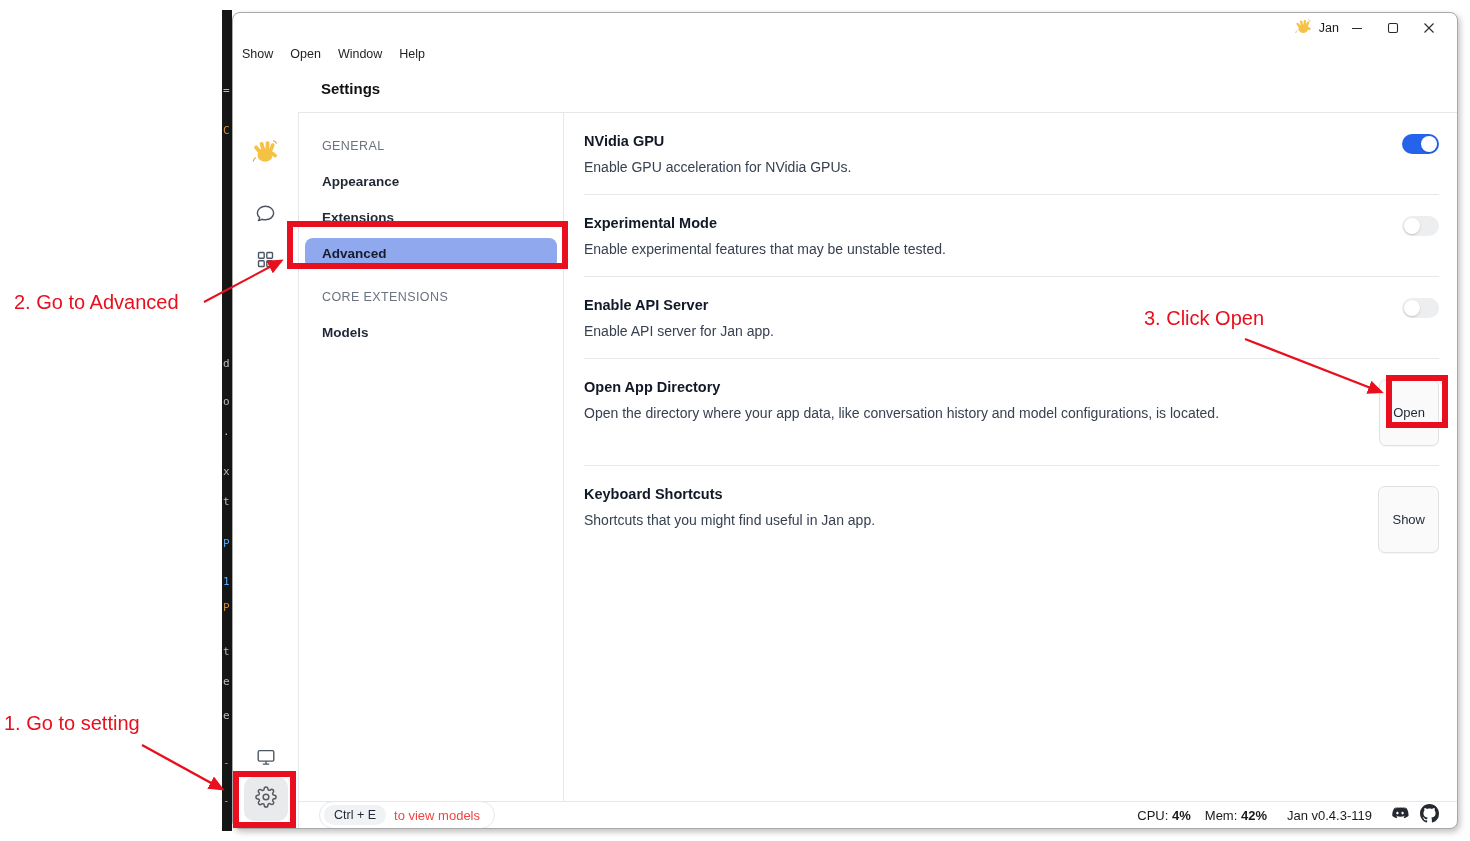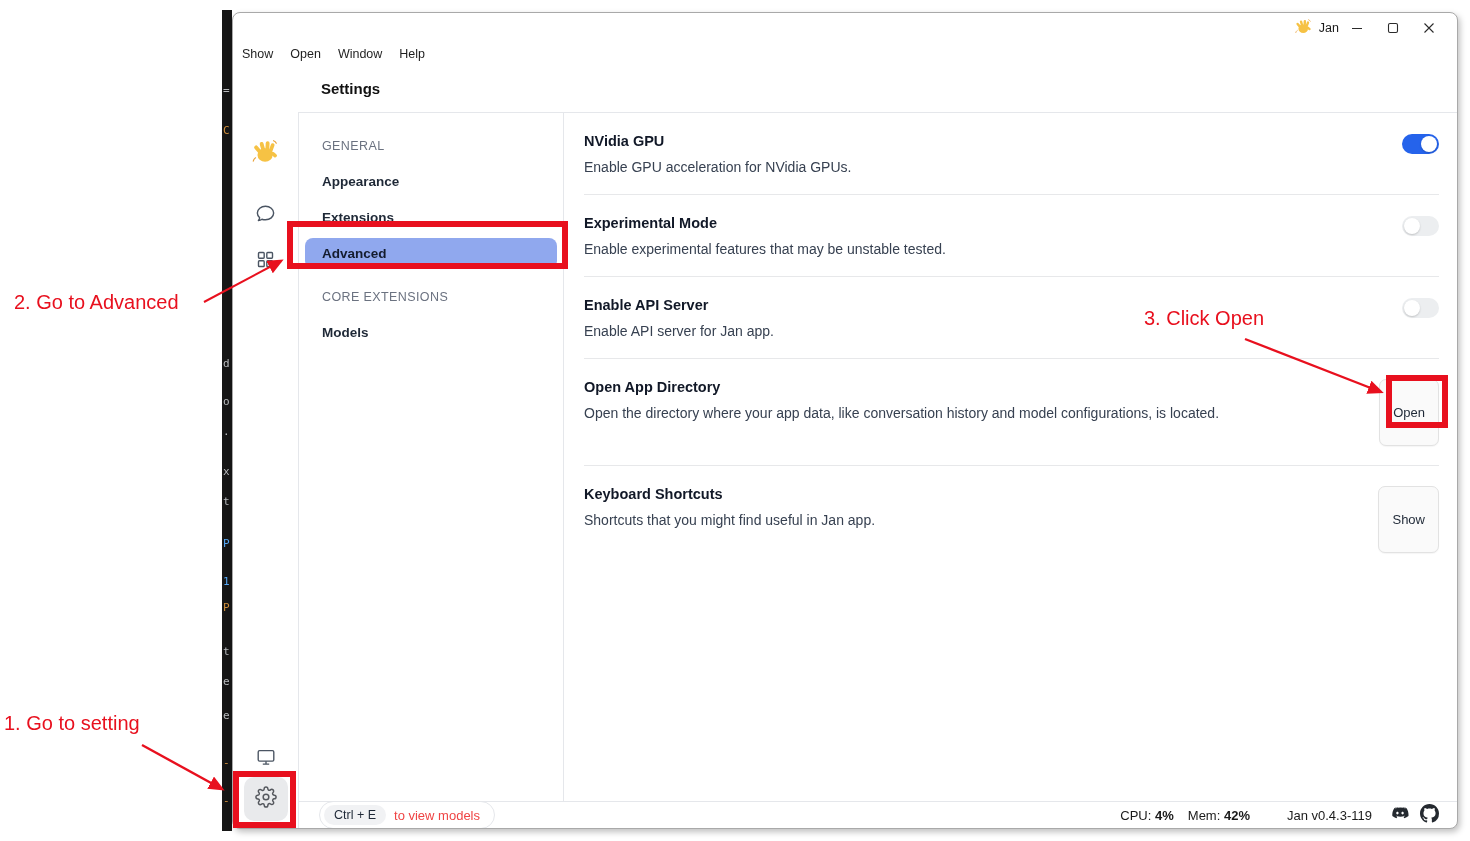--- a/index.html
+++ b/index.html
@@ -282,21 +282,21 @@
         </div>
 
         <div class="footer">
           <div class="shortcut-pill">
             <span class="key-badge">Ctrl + E</span>
             <span class="shortcut-text">to view models</span>
           </div>
           <div class="status">
             <span class="stat"><span>CPU:</span> <b>4%</b></span>
             <span class="stat"><span>Mem:</span> <b>42%</b></span>
-            <span class="stat" style="margin-left:23px;">Jan v0.4.3-119</span>
+            <span class="stat" style="margin-left:6px;">Jan v0.4.3-119</span>
             <span class="status-icons">
               <span>
                 <svg viewBox="0 0 24 24" width="20" height="20" fill="#24292f">
                   <path d="M19.64 5.9a16.3 16.3 0 0 0-4.02-1.25l-.19.38c1.4.34 2.7.96 3.9 1.8-2.07-1-4.38-1.53-6.83-1.53-2.45 0-4.76.53-6.83 1.53 1.2-.84 2.5-1.46 3.9-1.8l-.19-.38A16.3 16.3 0 0 0 5.36 5.9C3.1 9.23 2.48 12.47 2.79 15.66a16.44 16.44 0 0 0 4.98 2.52c.4-.55.76-1.13 1.07-1.74-.59-.22-1.15-.5-1.68-.82l.41-.32a11.7 11.7 0 0 0 9.86 0l.41.32c-.53.33-1.1.6-1.68.83.3.6.66 1.18 1.07 1.73a16.4 16.4 0 0 0 4.98-2.52c.37-3.68-.63-6.88-2.57-9.76zM8.9 13.73c-.8 0-1.45-.73-1.45-1.63 0-.9.64-1.63 1.45-1.63.82 0 1.47.74 1.45 1.63 0 .9-.64 1.63-1.45 1.63zm6.2 0c-.8 0-1.45-.73-1.45-1.63 0-.9.64-1.63 1.45-1.63.82 0 1.46.74 1.45 1.63 0 .9-.64 1.63-1.45 1.63z"></path>
                 </svg>
               </span>
               <span>
                 <svg viewBox="0 0 16 16" width="19" height="19" fill="#24292f">
                   <path d="M8 0C3.58 0 0 3.58 0 8c0 3.54 2.29 6.53 5.47 7.59.4.07.55-.17.55-.38 0-.19-.01-.82-.01-1.49-2.01.37-2.53-.49-2.69-.94-.09-.23-.48-.94-.82-1.13-.28-.15-.68-.52-.01-.53.63-.01 1.08.58 1.23.82.72 1.21 1.87.87 2.33.66.07-.52.28-.87.51-1.07-1.78-.2-3.64-.89-3.64-3.95 0-.87.31-1.59.82-2.15-.08-.2-.36-1.02.08-2.12 0 0 .67-.21 2.2.82.64-.18 1.32-.27 2-.27s1.36.09 2 .27c1.53-1.04 2.2-.82 2.2-.82.44 1.1.16 1.92.08 2.12.51.56.82 1.27.82 2.15 0 3.07-1.87 3.75-3.65 3.95.29.25.54.73.54 1.48 0 1.07-.01 1.93-.01 2.2 0 .21.15.46.55.38A8.01 8.01 0 0 0 16 8c0-4.42-3.58-8-8-8z"></path>
                 </svg>

